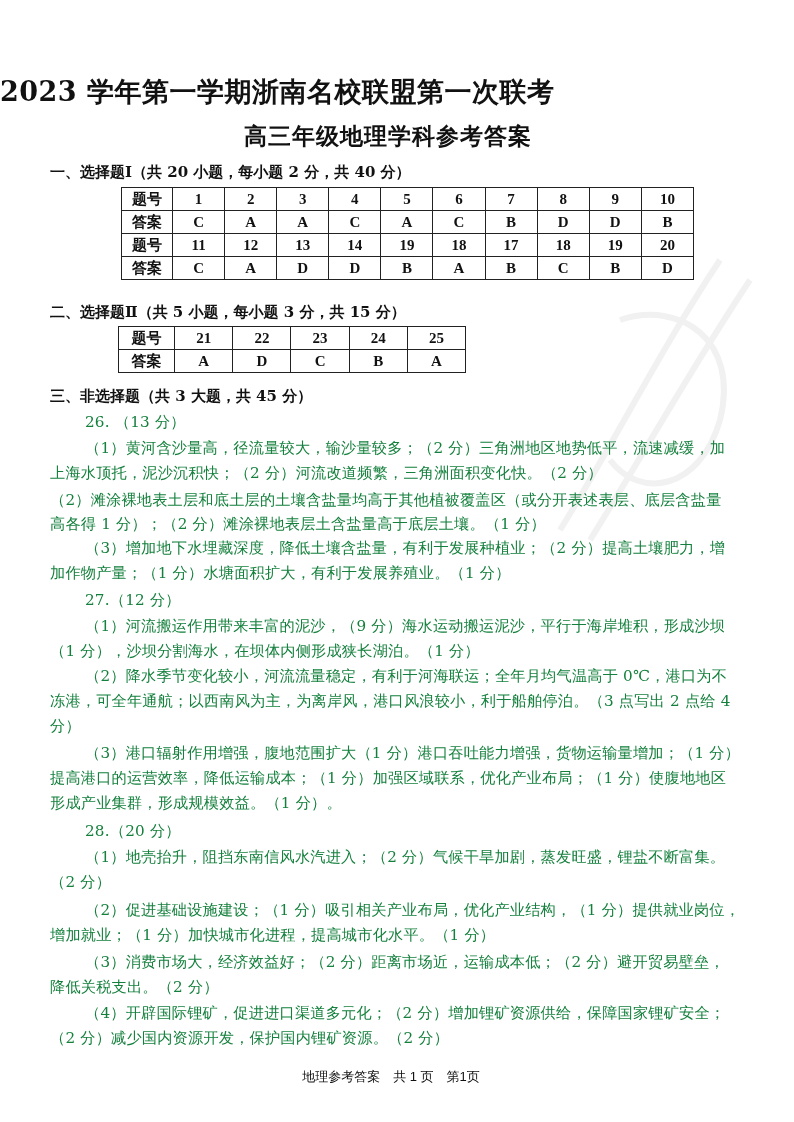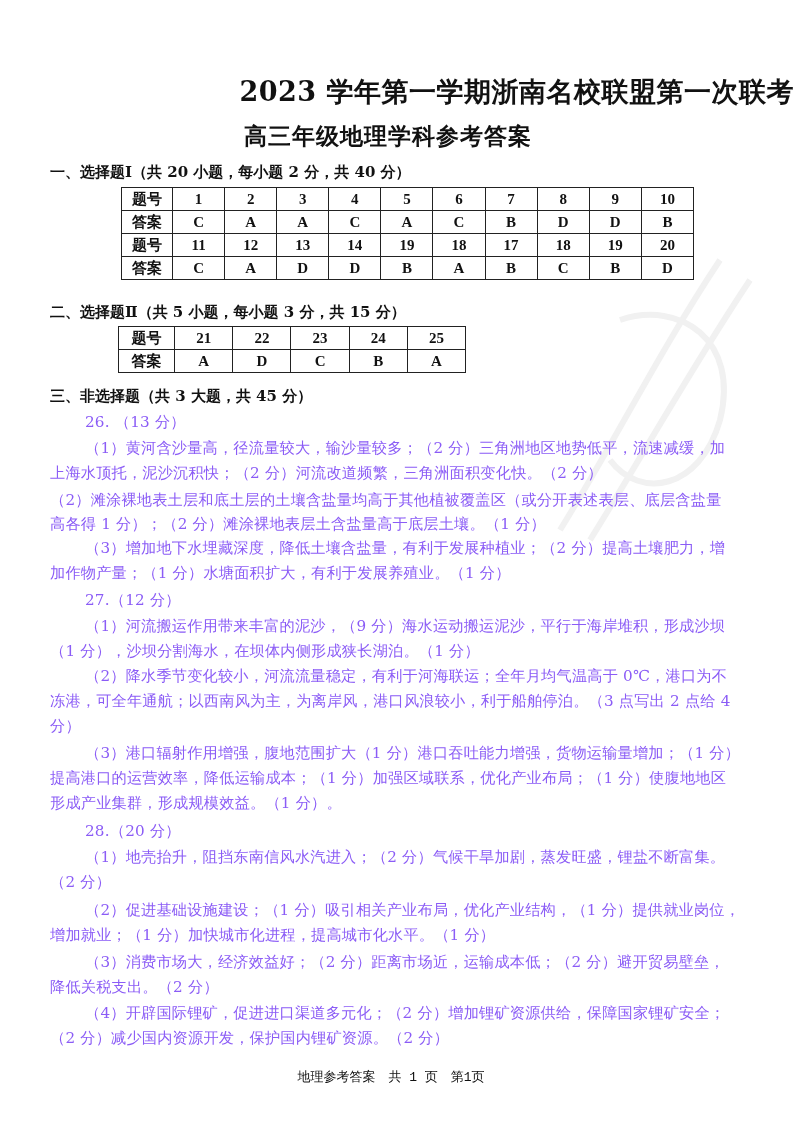--- a/index.html
+++ b/index.html
@@ -1,31 +1,31 @@
 <!DOCTYPE html>
 <html><head>
   <meta charset="utf-8">
   <style>
     html, body { margin: 0; padding: 0; background: #ffffff; }
     body { width: 794px; height: 1122px; position: relative; overflow: hidden;
            font-family: "DejaVu Serif", "Liberation Serif", serif; color: #111; }
     .abs { position: absolute; white-space: nowrap; }
-    .title { left: 0; width: 794px; top: 74px; text-align: right; font-size: 27px; font-weight: bold; letter-spacing: 0.5px; }
+    .title { left: 0; width: 794px; top: 74px; text-align: left; font-size: 27px; font-weight: bold; letter-spacing: 0.5px; }
     .subtitle { left: 0; width: 776px; top: 121px; text-align: center; font-size: 23px; font-weight: bold; letter-spacing: 1px; }
     .section { left: 50px; font-size: 15px; font-weight: bold; }
-    .line { font-size: 15.2px; color: #8b5cf6; letter-spacing: 0.2px; }
+    .line { font-size: 15.2px; color: #15803d; letter-spacing: 0.2px; }
     table.ans { position: absolute; border-collapse: collapse; font-size: 15px; }
     table.ans td { border: 1.5px solid #222; text-align: center; padding: 0; height: 22px; }
     table.ans td.hd { font-weight: bold; width: 50px; }
     table.ans td.v { font-weight: bold; font-family: "Liberation Serif", serif; width: 51px; }
     #t1 { left: 121px; top: 187px; width: 573px; }
     #t2 { left: 118px; top: 326px; width: 348px; }
     #t2 td.hd { width: 55px; }
     #t2 td.v { width: 57px; }
-    .footer { left: 0; width: 782px; top: 1068px; text-align: center; font-size: 13px; font-family: Liberation Mono, monospace; }
+    .footer { left: 0; width: 782px; top: 1068px; text-align: center; font-size: 13px; font-family: Liberation Sans, sans-serif; }
     .wm { position: absolute; left: 520px; top: 200px; width: 260px; height: 380px; pointer-events: none; }
   </style>
 </head>
 <body>
 
 <svg class="wm" viewBox="0 0 260 380">
   <g fill="none" stroke="#f1f1f1" stroke-width="6">
     <path d="M40 330 C 90 250, 140 150, 200 60"></path>
     <path d="M70 340 C 120 260, 170 170, 230 80"></path>
     <path d="M100 120 C 160 100, 220 140, 200 220 C 180 290, 120 300, 90 260"></path>

